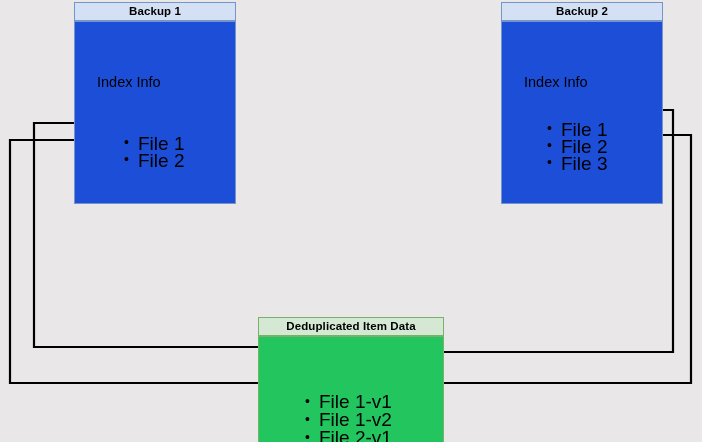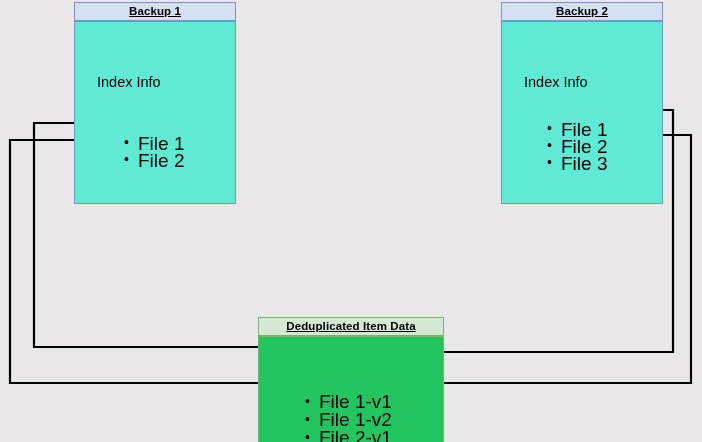--- a/index.html
+++ b/index.html
@@ -25,21 +25,20 @@
     left: 0; top: 0;
     width: 702px;
     height: 442px;
     z-index: 1;
     pointer-events: none;
   }
   .node {
     position: absolute;
     box-sizing: border-box;
     z-index: 2;
-    text-decoration: underline;
   }
   .node-header {
     box-sizing: border-box;
     height: 19px;
     line-height: 17px;
     text-align: center;
     font-size: 11.5px;
     font-weight: bold;
     color: #000000;
     letter-spacing: 0.1px;
@@ -49,21 +48,21 @@
     position: relative;
     border-style: solid;
     border-top: none;
   }
   
   .blue .node-header {
     background: #d4e1f5;
     border: 1px solid #7595c9;
   }
   .blue .node-body {
-    background: #5eead4;
+    background: #1d4ed8;
     border: 1px solid #7595c9;
     text-align: right;
   }
   
   .green .node-header {
     background: #d5e8d4;
     border: 1px solid #76b368;
   }
   .green .node-body {
     background: #22c55e;

